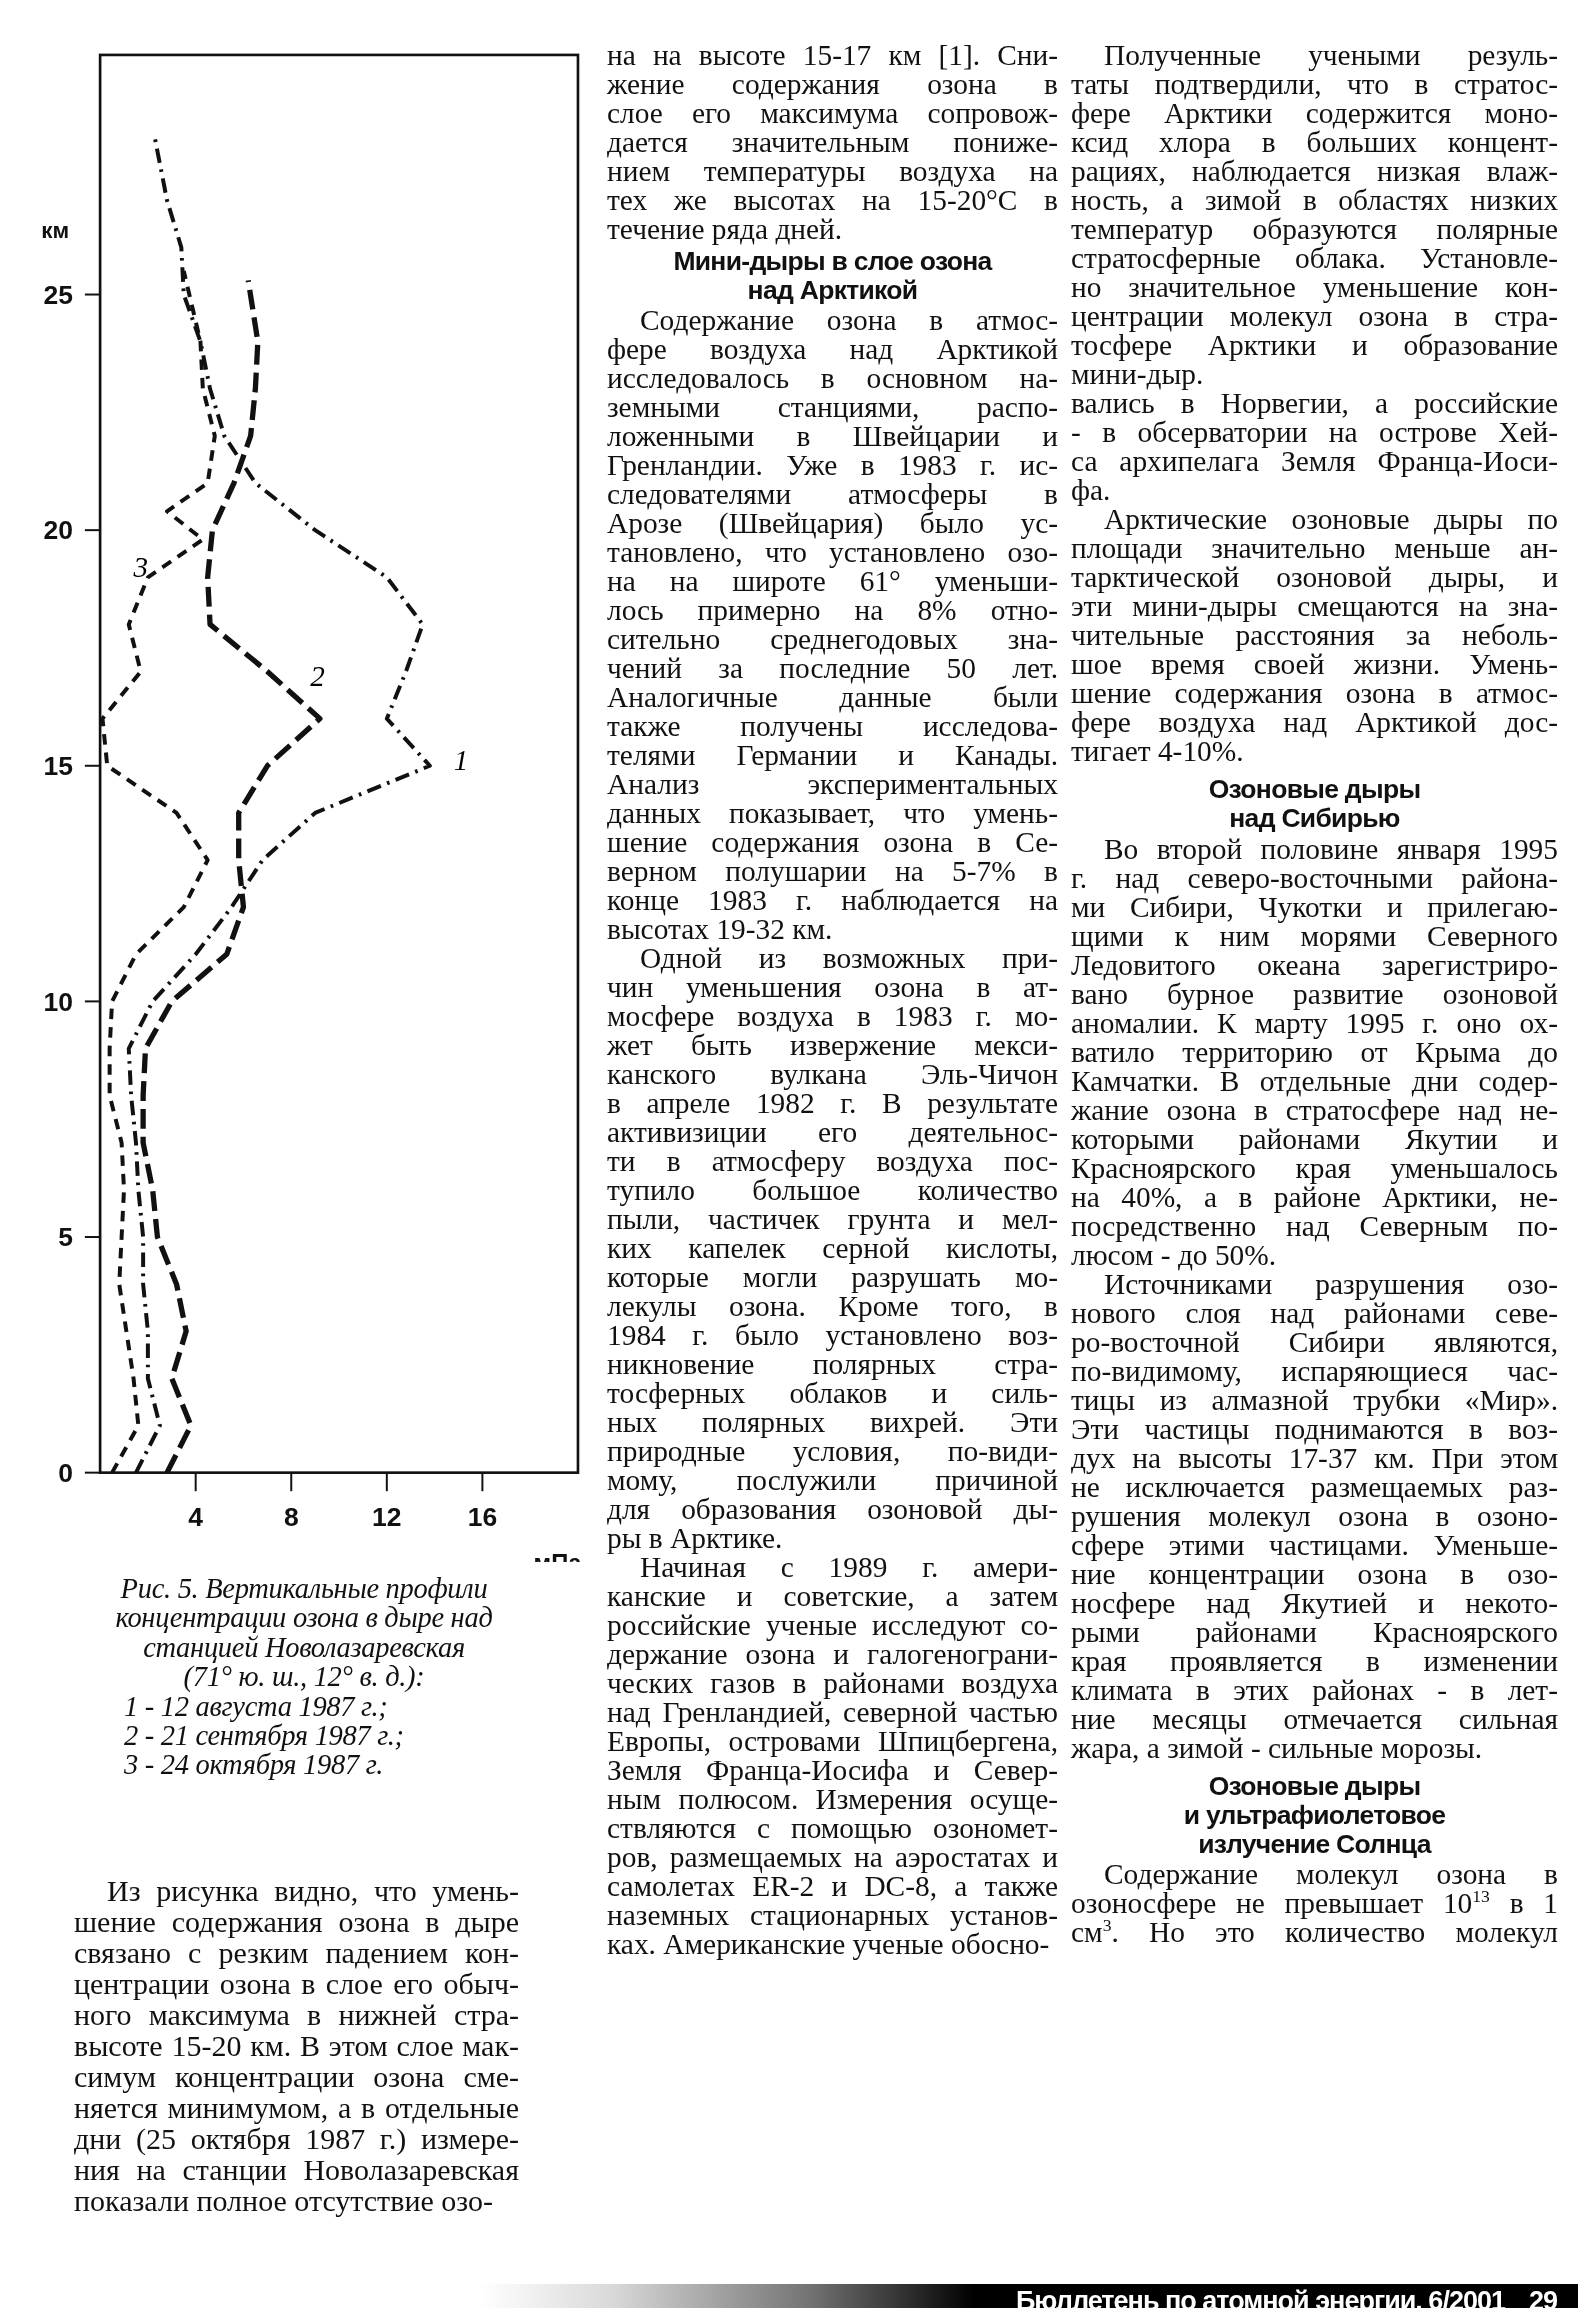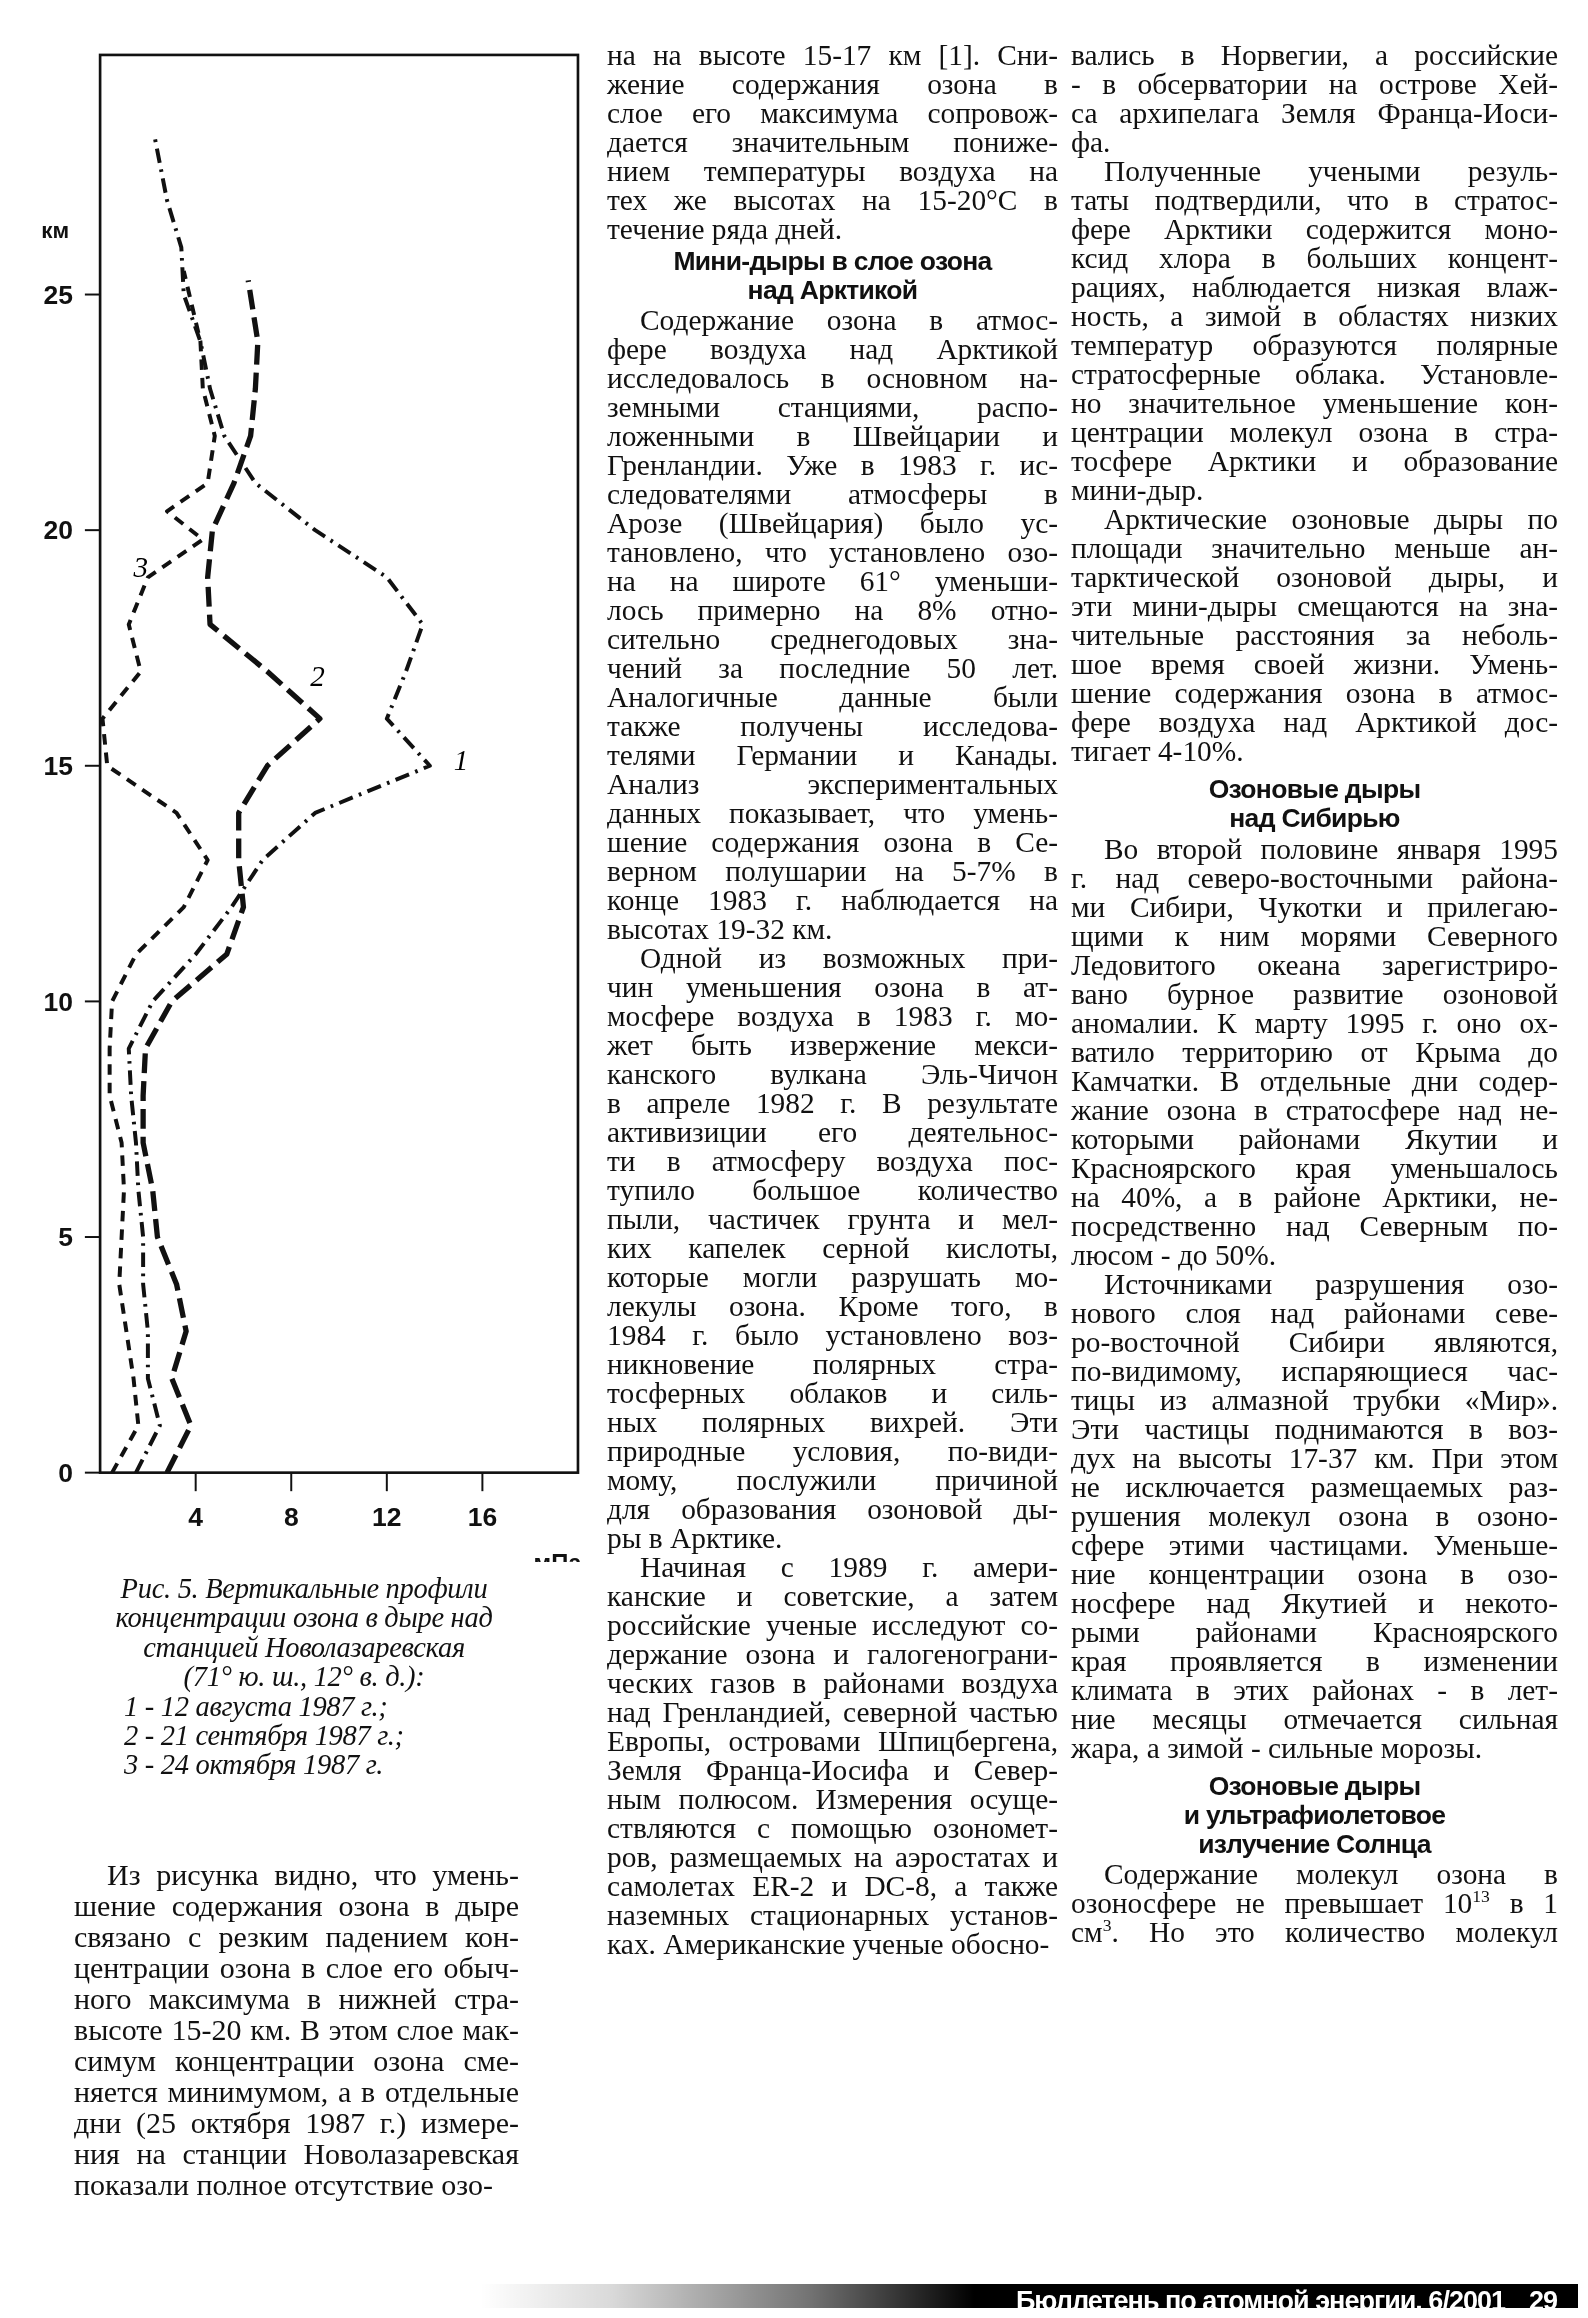--- a/index.html
+++ b/index.html
@@ -1,21 +1,21 @@
 <!DOCTYPE html>
 <html style="font-size:10.6px"><head>
 <meta charset="utf-8">
 <style>
   * { margin: 0; padding: 0; box-sizing: border-box; }
   html, body { width: 1588px; height: 2319px; background: #ffffff; overflow: hidden; }
   body { position: relative; font-family: "Liberation Serif", "DejaVu Serif", serif; color: #111; }
 
   .col { position: absolute; top: 41px; font-size: 29.4px; line-height: 29px; text-align: justify; hyphens: none; }
   .col p { text-indent: 0; margin: 0; }
-  .col p.indent { text-indent: 33px; }
+  .col p.indent { text-indent: 33px; margin-top: 16px; }
   .col .line { display: block; text-align: justify; text-align-last: justify; white-space: nowrap; }
   .col .line.last { text-align-last: left; }
 
   #col-middle { left: 607px; width: 451px; }
   #col-right  { left: 1071px; width: 487px; }
   #col-left-text { left: 41px; top: 1859px; width: 478px; font-size: 30px; line-height: 31px; }
 
   .heading { font-family: "Liberation Sans", "DejaVu Sans", sans-serif; font-weight: bold; text-align: center; font-size: 26.5px; line-height: 29px; letter-spacing: -0.7px; margin: 2.6px 0 1.3px 0; }
 
   
@@ -180,38 +180,38 @@
       <span class="line">ствляются с помощью озономет-</span>
       <span class="line">ров, размещаемых на аэростатах и</span>
       <span class="line">самолетах ER-2 и DC-8, а также</span>
       <span class="line">наземных стационарных установ-</span>
       <span class="line last">ках. Американские ученые обосно-</span>
     </p>
 </div>
 
 <div id="col-right" class="col">
   <p>
-      <span class="line">вались в Норвегии, а российские</span>
-      <span class="line">- в обсерватории на острове Хей-</span>
-      <span class="line">са архипелага Земля Франца-Иоси-</span>
-      <span class="line last">фа.</span>
-    </p>
-  <p>
       <span class="line" style="padding-left: 33px;">Полученные учеными резуль-</span>
       <span class="line">таты подтвердили, что в стратос-</span>
       <span class="line">фере Арктики содержится моно-</span>
       <span class="line">ксид хлора в больших концент-</span>
       <span class="line">рациях, наблюдается низкая влаж-</span>
       <span class="line">ность, а зимой в областях низких</span>
       <span class="line">температур образуются полярные</span>
       <span class="line">стратосферные облака. Установле-</span>
       <span class="line">но значительное уменьшение кон-</span>
       <span class="line">центрации молекул озона в стра-</span>
       <span class="line">тосфере Арктики и образование</span>
       <span class="line last">мини-дыр.</span>
+    </p>
+  <p>
+      <span class="line">вались в Норвегии, а российские</span>
+      <span class="line">- в обсерватории на острове Хей-</span>
+      <span class="line">са архипелага Земля Франца-Иоси-</span>
+      <span class="line last">фа.</span>
     </p>
   <p>
       <span class="line" style="padding-left: 33px;">Арктические озоновые дыры по</span>
       <span class="line">площади значительно меньше ан-</span>
       <span class="line">тарктической озоновой дыры, и</span>
       <span class="line">эти мини-дыры смещаются на зна-</span>
       <span class="line">чительные расстояния за неболь-</span>
       <span class="line">шое время своей жизни. Умень-</span>
       <span class="line">шение содержания озона в атмос-</span>
       <span class="line">фере воздуха над Арктикой дос-</span>

